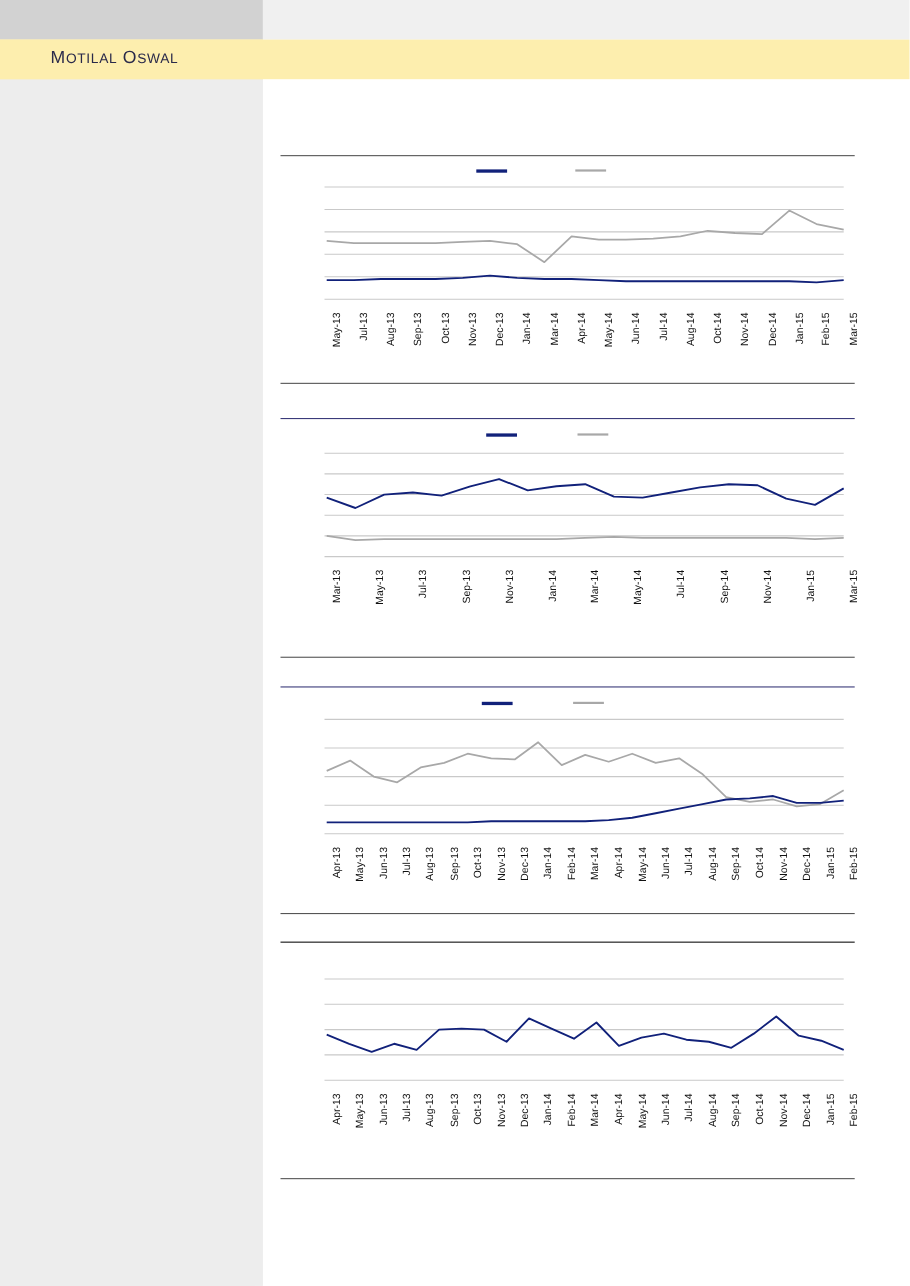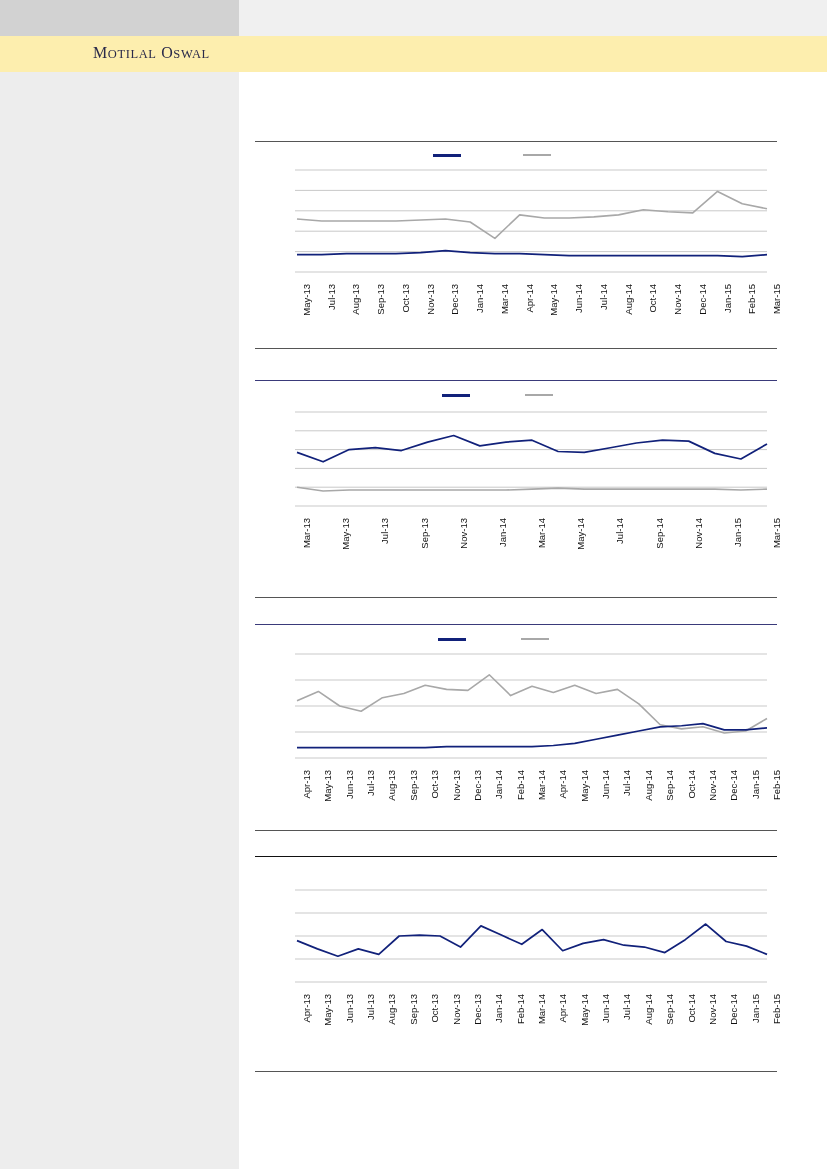--- a/index.html
+++ b/index.html
@@ -26,24 +26,23 @@
   .brand-band{
     position:absolute;left:0;top:36px;width:827px;height:36px;
     background:#fdeeae;
   }
   .brand-left-fill{
     position:absolute;left:0;top:36px;width:239px;height:36px;
     background:#fdeeae;
   }
   .brand-text{
     position:absolute;left:46px;top:44px;
-    font-family:Liberation Serif, serif;
+    font-family:Liberation Sans, sans-serif;
     font-size:16px;letter-spacing:.6px;color:#2a2a4a;
     white-space:nowrap;
-    margin-left:47px;
   }
   .brand-text .small{font-size:12.5px;}
 
   
   .panel{
     position:absolute;left:255px;width:522px;
   }
   .rule{
     position:absolute;left:255px;width:522px;height:0;
     border-top:1px solid #3a3a7a;

